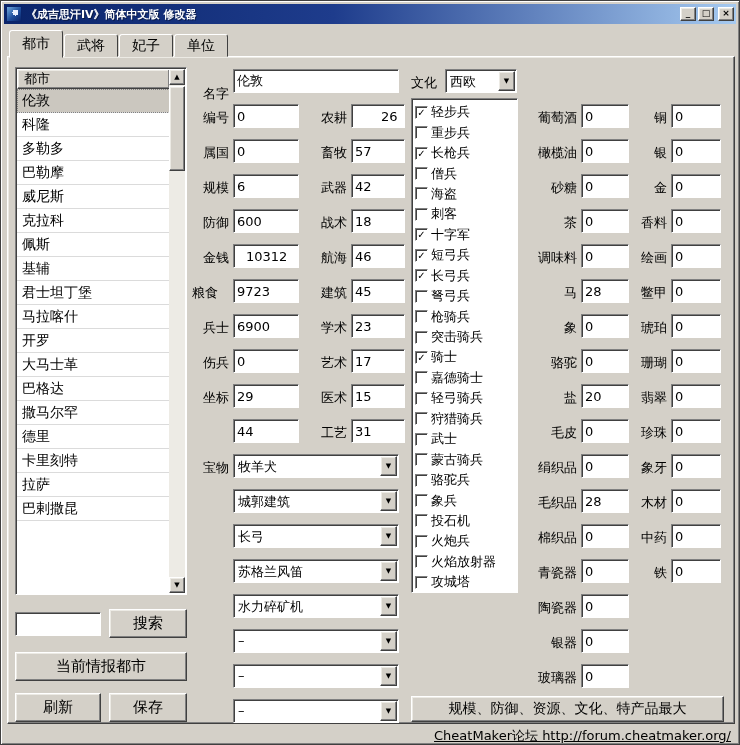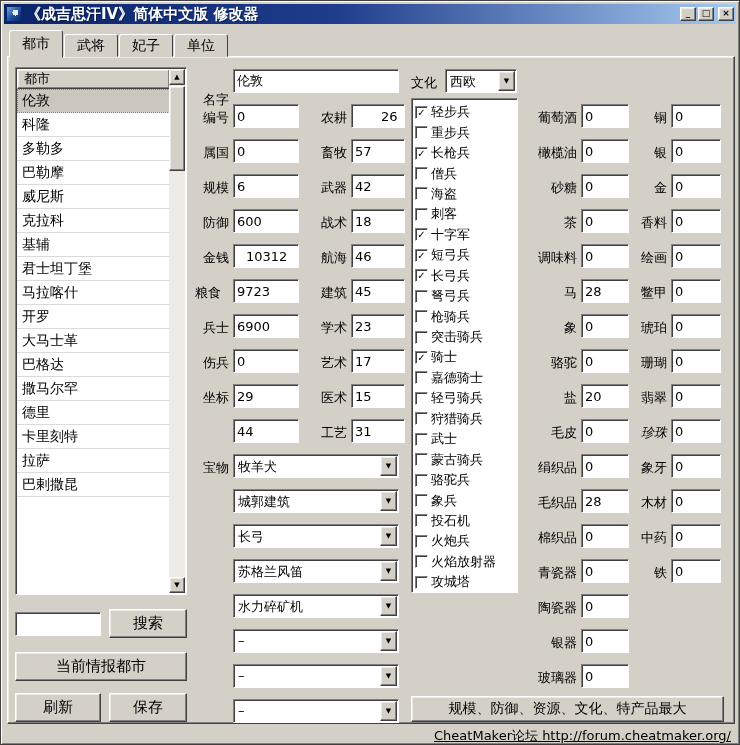--- a/index.html
+++ b/index.html
@@ -27,21 +27,21 @@
   .titlebar {
     position:absolute; left:3px; top:3px; right:3px; height:20px;
     background:linear-gradient(90deg,#0A246A 0%,#1E3C8C 45%,#A6CAF0 100%);
     display:flex; align-items:center; padding:0 2px;
   }
   .app-icon { width:16px; height:16px; margin-right:4px; flex:0 0 auto;
     background:
       radial-gradient(circle at 60% 40%, #E8F0FF 0 3px, transparent 3px),
       linear-gradient(135deg,#6FA8DC 0%,#1F4E9C 55%,#0A246A 100%);
     border:1px solid #0A246A; }
-  .title-text { color:#FFFFFF; font-weight:bold; font-size:15px; white-space:nowrap;
+  .title-text { color:#FFFFFF; font-weight:bold; font-size:11px; white-space:nowrap;
     text-shadow:1px 1px 0 rgba(0,0,0,.4); }
   .tb-buttons { margin-left:auto; display:flex; gap:0; }
   .tb-btn { width:16px; height:14px; font-size:9px; line-height:11px; text-align:center;
     color:#000; font-weight:bold; margin-left:2px; cursor:pointer; }
 
   
   .tabstrip { position:absolute; left:8px; top:29px; height:27px; display:flex; align-items:flex-end; z-index:3; }
   .tab {
     height:23px; padding:0 12px; font-size:14px; display:flex; align-items:center;
     background:#D4D0C8; border:1px solid; border-color:#FFFFFF #404040 transparent #FFFFFF;
@@ -122,20 +122,21 @@
 
   <div class="citylist sunken">
     <div class="list-header raised">都市</div>
     <div class="list-rows" id="city-rows">
         <div class="list-row selected">伦敦</div>
         <div class="list-row">科隆</div>
         <div class="list-row">多勒多</div>
         <div class="list-row">巴勒摩</div>
         <div class="list-row">威尼斯</div>
         <div class="list-row">克拉科</div>
+        <div class="list-row">佩斯</div>
         <div class="list-row">基辅</div>
         <div class="list-row">君士坦丁堡</div>
         <div class="list-row">马拉喀什</div>
         <div class="list-row">开罗</div>
         <div class="list-row">大马士革</div>
         <div class="list-row">巴格达</div>
         <div class="list-row">撒马尔罕</div>
         <div class="list-row">德里</div>
         <div class="list-row">卡里刻特</div>
         <div class="list-row">拉萨</div>
@@ -147,40 +148,40 @@
       <div class="sb-btn sb-down raised">▼</div>
     </div>
   </div>
 
   <input class="tinput" style="left: 14px; top: 611px; width: 86px;" value="">
   <div class="push raised" style="left:108px;top:608px;width:78px;height:29px">搜索</div>
   <div class="push raised" style="left:14px;top:651px;width:172px;height:29px">当前情报都市</div>
   <div class="push raised" style="left:14px;top:692px;width:86px;height:29px">刷新</div>
   <div class="push raised" style="left:108px;top:692px;width:78px;height:29px">保存</div>
 
-  <div class="flabel" style="left:180px;top:90px;width:48px">名字</div>
+  <div class="flabel" style="left:180px;top:84px;width:48px">名字</div>
   <input class="tinput" style="left: 232px; top: 68px; width: 166px;" value="伦敦">
   <div class="flabel" style="left:404px;top:73px;width:32px">文化</div>
   <div class="combo" style="left:444px;top:68px;width:72px">
     <span class="combo-text">西欧</span>
     <div class="combo-btn raised">▼</div>
   </div>
 
   <div id="fields">
       <div class="flabel" style="left: 180px; top: 108px; width: 48px;">编号</div>
       <input class="tinput" value="0" style="left: 232px; top: 103px; width: 66px;">
       <div class="flabel" style="left: 180px; top: 143px; width: 48px;">属国</div>
       <input class="tinput" value="0" style="left: 232px; top: 138px; width: 66px;">
       <div class="flabel" style="left: 180px; top: 178px; width: 48px;">规模</div>
       <input class="tinput" value="6" style="left: 232px; top: 173px; width: 66px;">
       <div class="flabel" style="left: 180px; top: 213px; width: 48px;">防御</div>
       <input class="tinput" value="600" style="left: 232px; top: 208px; width: 66px;">
       <div class="flabel" style="left: 180px; top: 248px; width: 48px;">金钱</div>
       <input class="tinput" value="10312" style="left: 232px; top: 243px; width: 66px; padding-left: 12px;">
-      <div class="flabel" style="left: 172px; top: 283px; width: 48px;">粮食</div>
+      <div class="flabel" style="left: 180px; top: 283px; width: 48px; text-align: center;">粮食</div>
       <input class="tinput" value="9723" style="left: 232px; top: 278px; width: 66px;">
       <div class="flabel" style="left: 180px; top: 318px; width: 48px;">兵士</div>
       <input class="tinput" value="6900" style="left: 232px; top: 313px; width: 66px;">
       <div class="flabel" style="left: 180px; top: 353px; width: 48px;">伤兵</div>
       <input class="tinput" value="0" style="left: 232px; top: 348px; width: 66px;">
       <div class="flabel" style="left: 180px; top: 388px; width: 48px;">坐标</div>
       <input class="tinput" value="29" style="left: 232px; top: 383px; width: 66px;">
       <div class="flabel" style="left: 180px; top: 423px; width: 48px;"></div>
       <input class="tinput" value="44" style="left: 232px; top: 418px; width: 66px;">
       <div class="flabel" style="left: 300px; top: 108px; width: 46px;">农耕</div>
@@ -386,21 +387,21 @@
       <div class="flabel" style="left: 598px; top: 248px; width: 68px;">绘画</div>
       <input class="tinput" value="0" style="left: 670px; top: 243px; width: 50px;">
       <div class="flabel" style="left: 598px; top: 283px; width: 68px;">鳖甲</div>
       <input class="tinput" value="0" style="left: 670px; top: 278px; width: 50px;">
       <div class="flabel" style="left: 598px; top: 318px; width: 68px;">琥珀</div>
       <input class="tinput" value="0" style="left: 670px; top: 313px; width: 50px;">
       <div class="flabel" style="left: 598px; top: 353px; width: 68px;">珊瑚</div>
       <input class="tinput" value="0" style="left: 670px; top: 348px; width: 50px;">
       <div class="flabel" style="left: 598px; top: 388px; width: 68px;">翡翠</div>
       <input class="tinput" value="0" style="left: 670px; top: 383px; width: 50px;">
-      <div class="flabel" style="left: 598px; top: 423px; width: 68px; font-style: italic;">珍珠</div>
+      <div class="flabel" style="left: 598px; top: 423px; width: 68px;">珍珠</div>
       <input class="tinput" value="0" style="left: 670px; top: 418px; width: 50px;">
       <div class="flabel" style="left: 598px; top: 458px; width: 68px;">象牙</div>
       <input class="tinput" value="0" style="left: 670px; top: 453px; width: 50px;">
       <div class="flabel" style="left: 598px; top: 493px; width: 68px;">木材</div>
       <input class="tinput" value="0" style="left: 670px; top: 488px; width: 50px;">
       <div class="flabel" style="left: 598px; top: 528px; width: 68px;">中药</div>
       <input class="tinput" value="0" style="left: 670px; top: 523px; width: 50px;">
       <div class="flabel" style="left: 598px; top: 563px; width: 68px;">铁</div>
       <input class="tinput" value="0" style="left: 670px; top: 558px; width: 50px;">
     </div>

